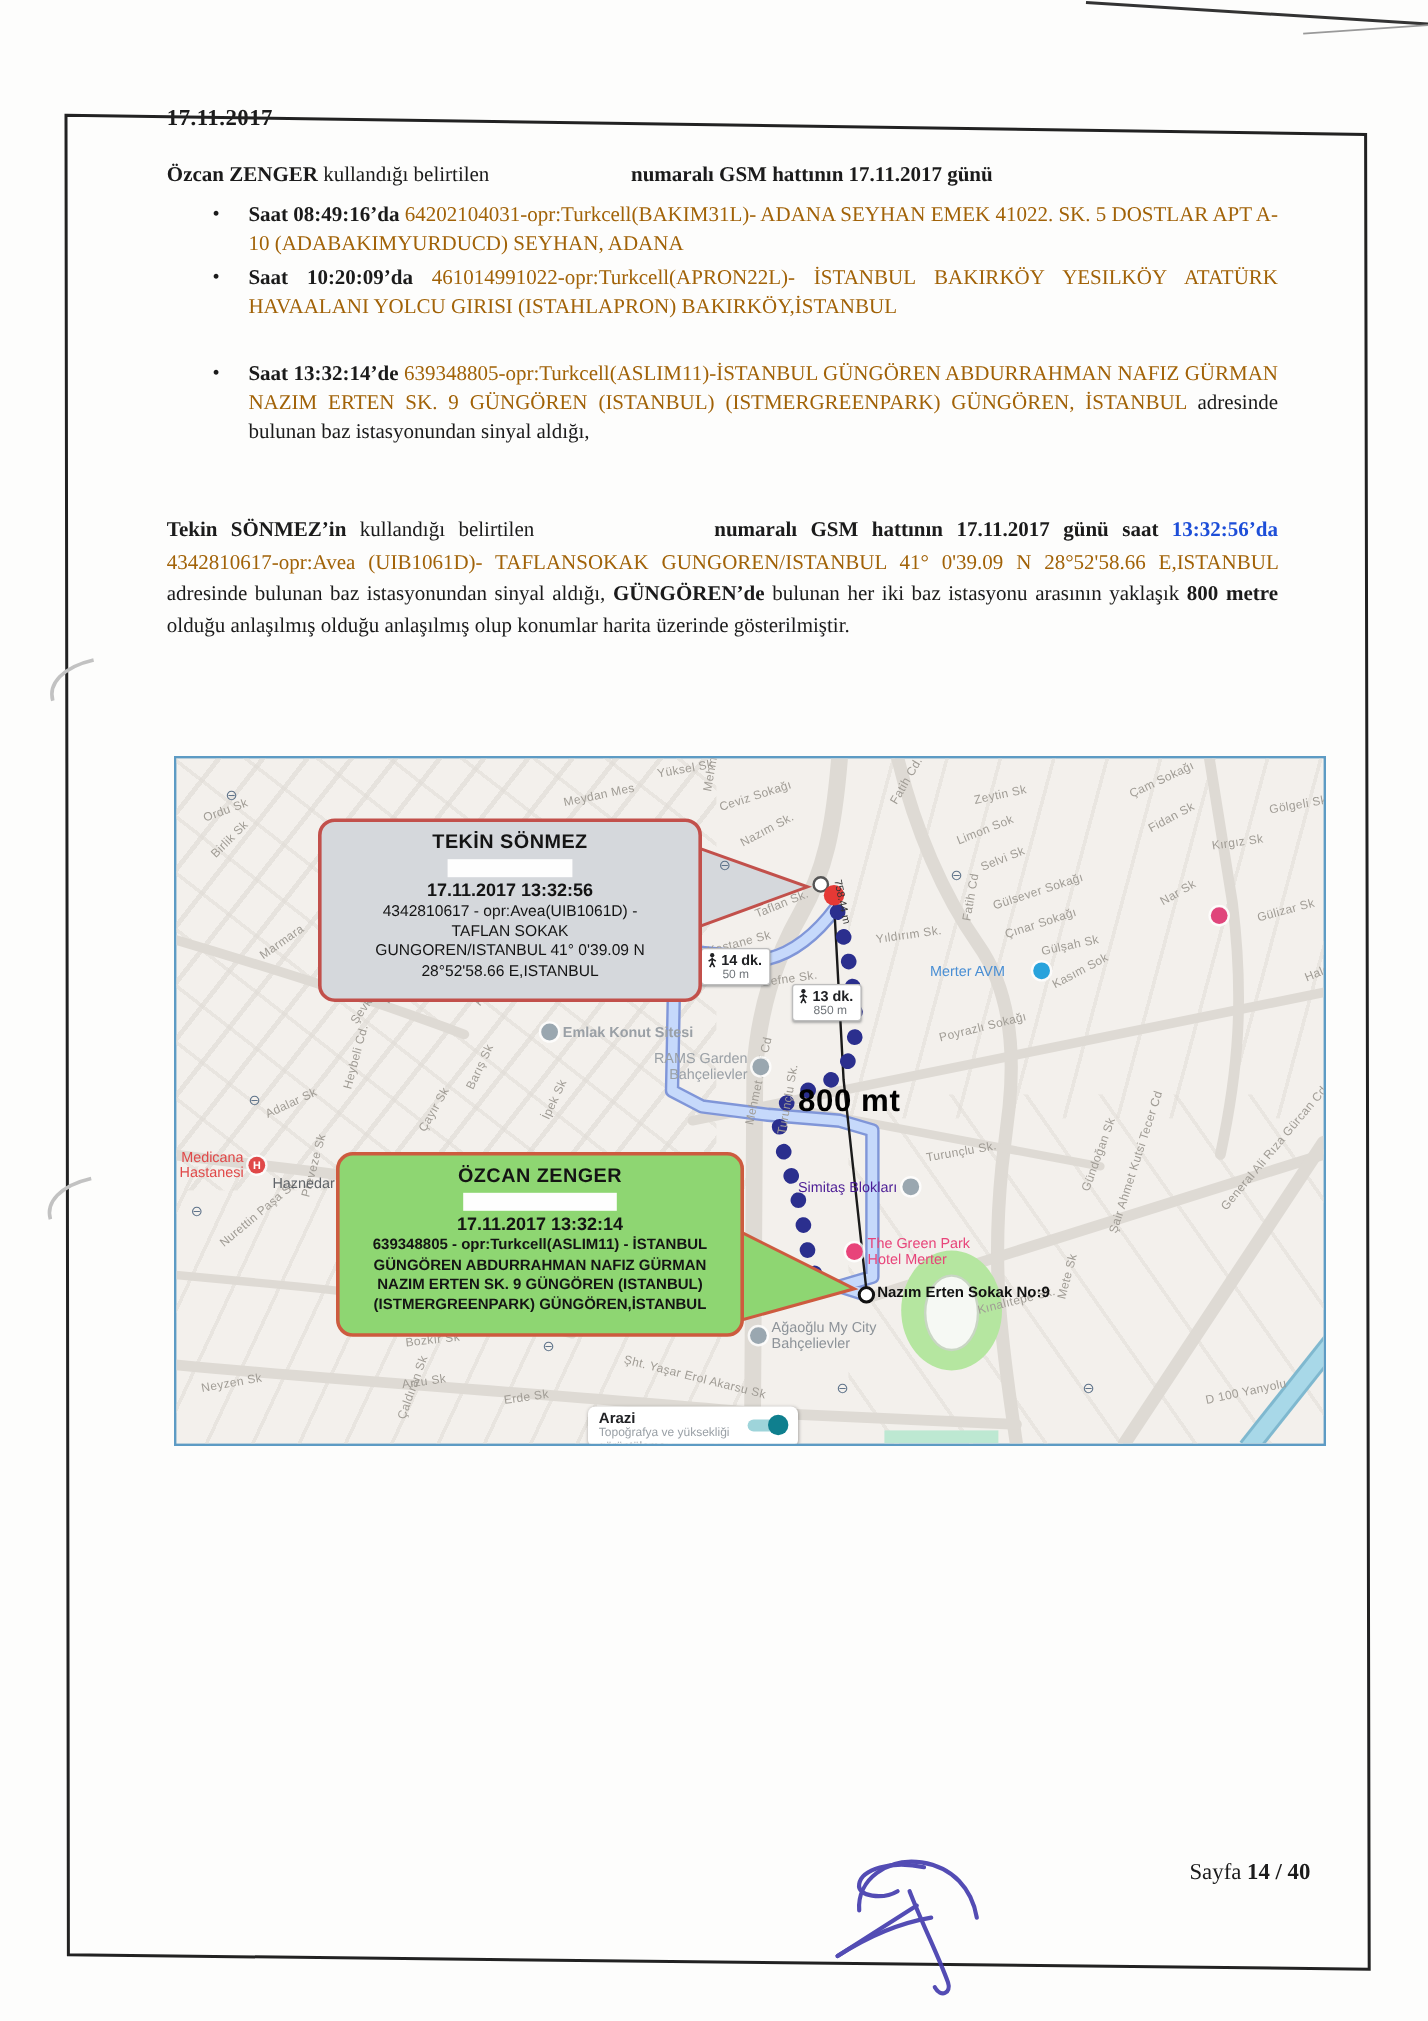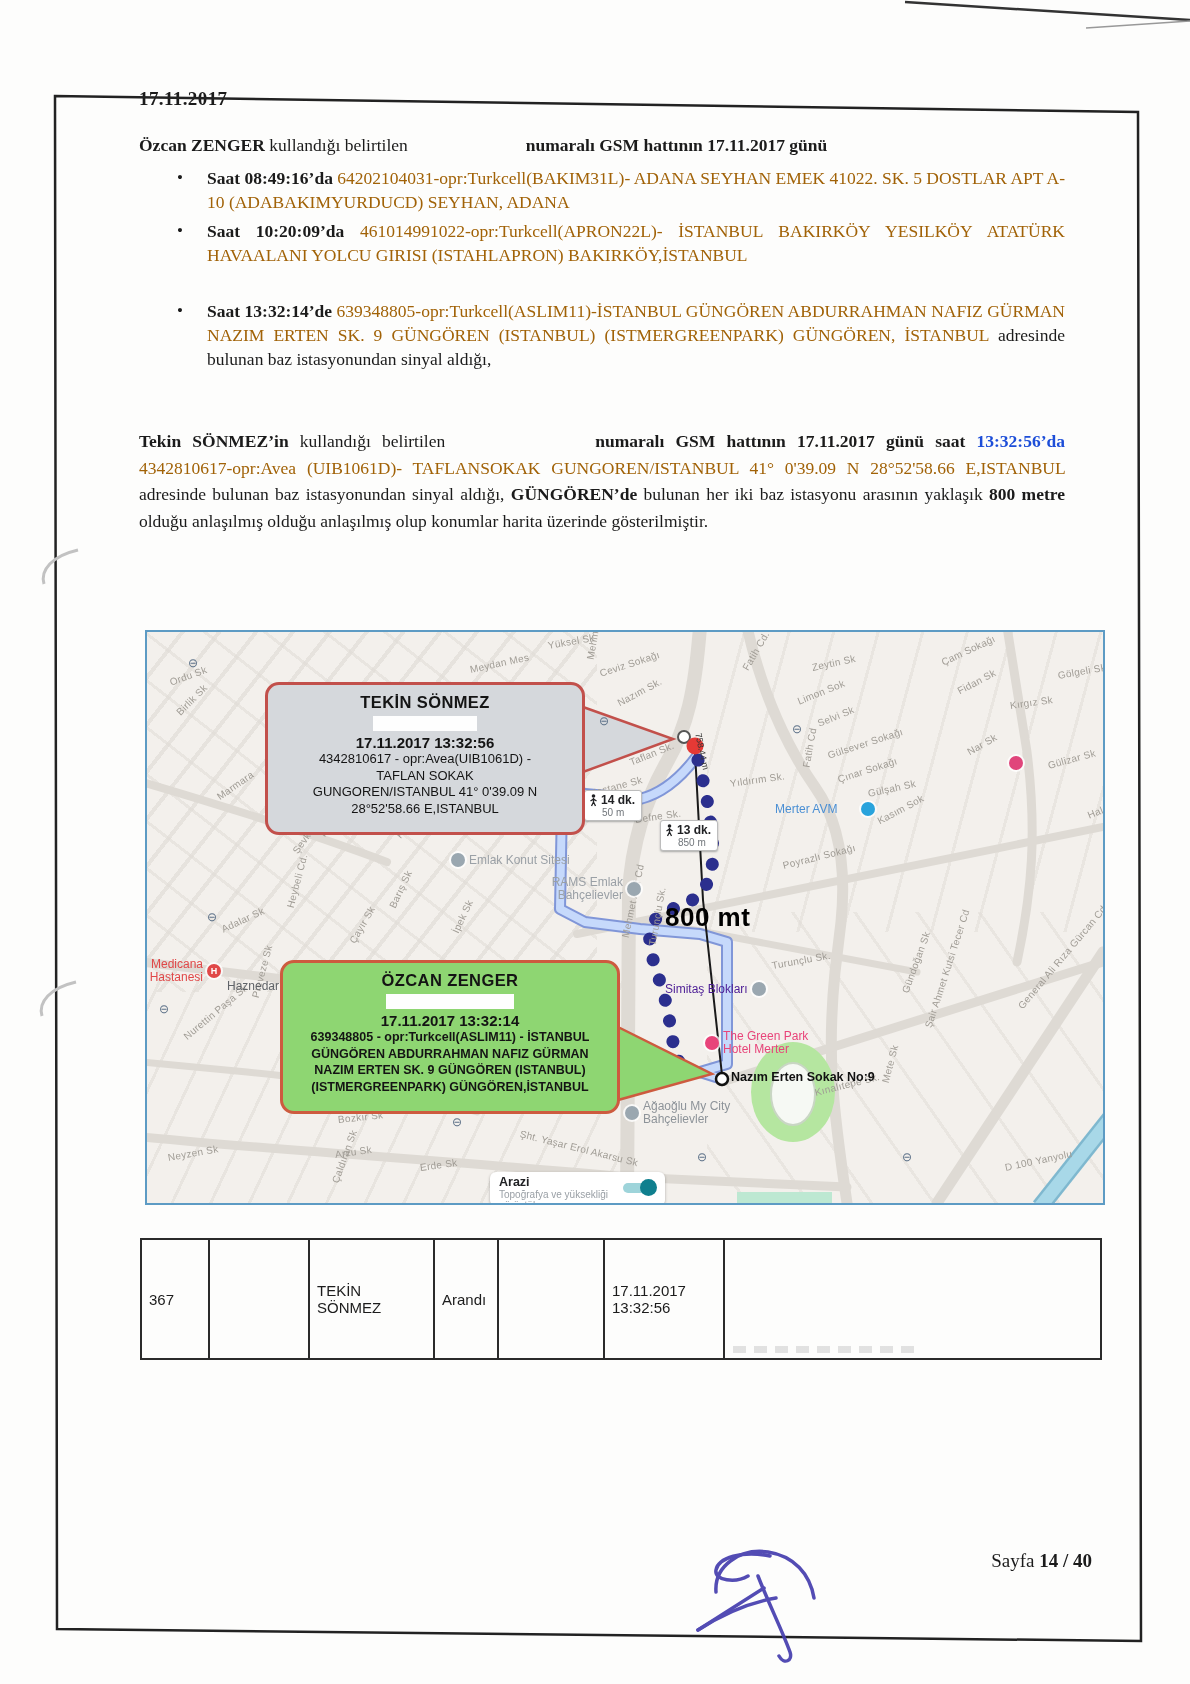--- a/index.html
+++ b/index.html
@@ -209,24 +209,24 @@
       <span class="street" style="left: 858px; top: 530px; transform: rotate(-12deg);">D 100 Yanyolu</span>
       <span class="street" style="left: 273px; top: 530px; transform: rotate(-8deg);">Erde Sk</span>
       <span class="street" style="left: 21px; top: 520px; transform: rotate(-10deg);">Neyzen Sk</span>
       <span class="street" style="left: 188px; top: 545px; transform: rotate(-70deg);">Çaldıran Sk</span>
       <div class="poi" style="left: 628px; top: 170px; gap: 24px;">
         <span class="poi-lb" style="color: rgb(74, 143, 212);">Merter AVM</span>
         <span class="poi-ic" style="background: rgb(41, 163, 220);"></span>
       </div>
       <div class="poi" style="left: 304px; top: 221px;">
         <span class="poi-ic" style="background: rgb(154, 167, 176);"></span>
-        <span class="poi-lb" style="color: rgb(154, 160, 166);">Emlak Konut Sitesi</span>
+        <span class="poi-lb" style="color: rgb(154, 160, 166); font-weight: bold;">Emlak Konut Sitesi</span>
       </div>
       <div class="poi" style="left: 388px; top: 244px;">
-        <span class="poi-lb" style="color: rgb(154, 160, 166); width: 88px; text-align: right;">RAMS Emlak Bahçelievler</span>
+        <span class="poi-lb" style="color: rgb(154, 160, 166); width: 88px; text-align: right;">RAMS Garden Bahçelievler</span>
         <span class="poi-ic" style="background: rgb(154, 167, 176);"></span>
       </div>
       <div class="poi" style="left: 518px; top: 350px;">
         <span class="poi-lb" style="color: #4c1d95;">Simitaş Blokları</span>
         <span class="poi-ic" style="background: rgb(154, 167, 176);"></span>
       </div>
       <div class="poi" style="left: 558px; top: 398px;">
         <span class="poi-ic" style="background: rgb(232, 68, 122);"></span>
         <span class="poi-lb" style="color: rgb(232, 68, 122); width: 112px;">The Green Park Hotel Merter</span>
       </div>
@@ -312,29 +312,20 @@
   <colgroup>
     <col style="width:68px">
       <col style="width:100px">
       <col style="width:125px">
     <col style="width:64px">
       <col style="width:106px">
       <col style="width:120px">
       <col style="width:377px">
   </colgroup>
   <tbody>
-  <tr class="row-black r2">
-    <td>367</td>
-    <td></td>
-    <td>TEKİN SÖNMEZ</td>
-    <td>Arandı</td>
-    <td></td>
-    <td>17.11.2017 13:32:56</td>
-    <td style="position:relative;"><span></span><span class="ghost"></span></td>
-  </tr>
 </tbody>
   </table>
 
 <div class="abs" id="footer">
   <span>Sayfa </span><span class="bold">14 / 40</span>
 </div>
 
 <svg id="overlay-svg" width="1190" height="1684" viewBox="0 0 1190 1684">
   <polygon points="55,96 1138,112 1141,1641 57,1629" fill="none" stroke="#222" stroke-width="2.5"></polygon>
   <path d="M905,2 L1190,20" stroke="#333" stroke-width="2.5" fill="none"></path>

